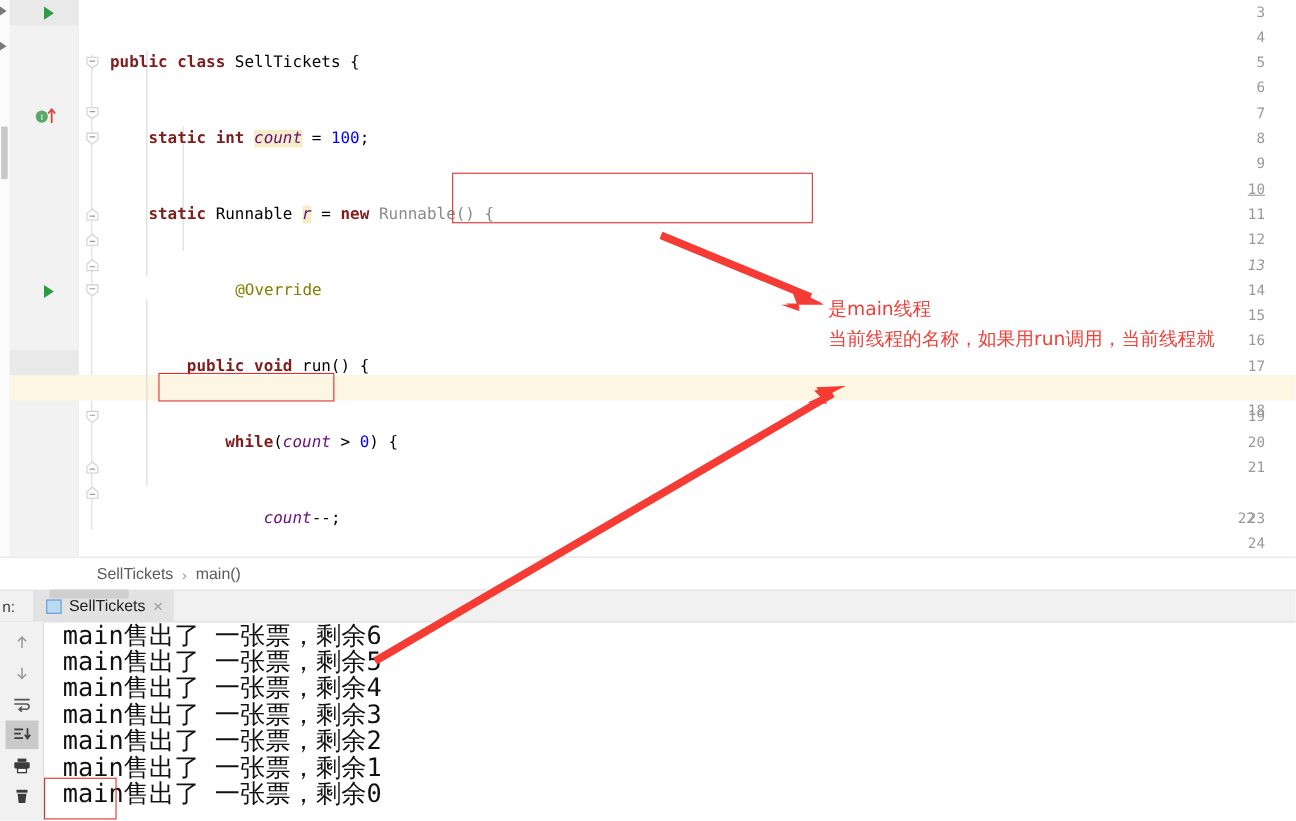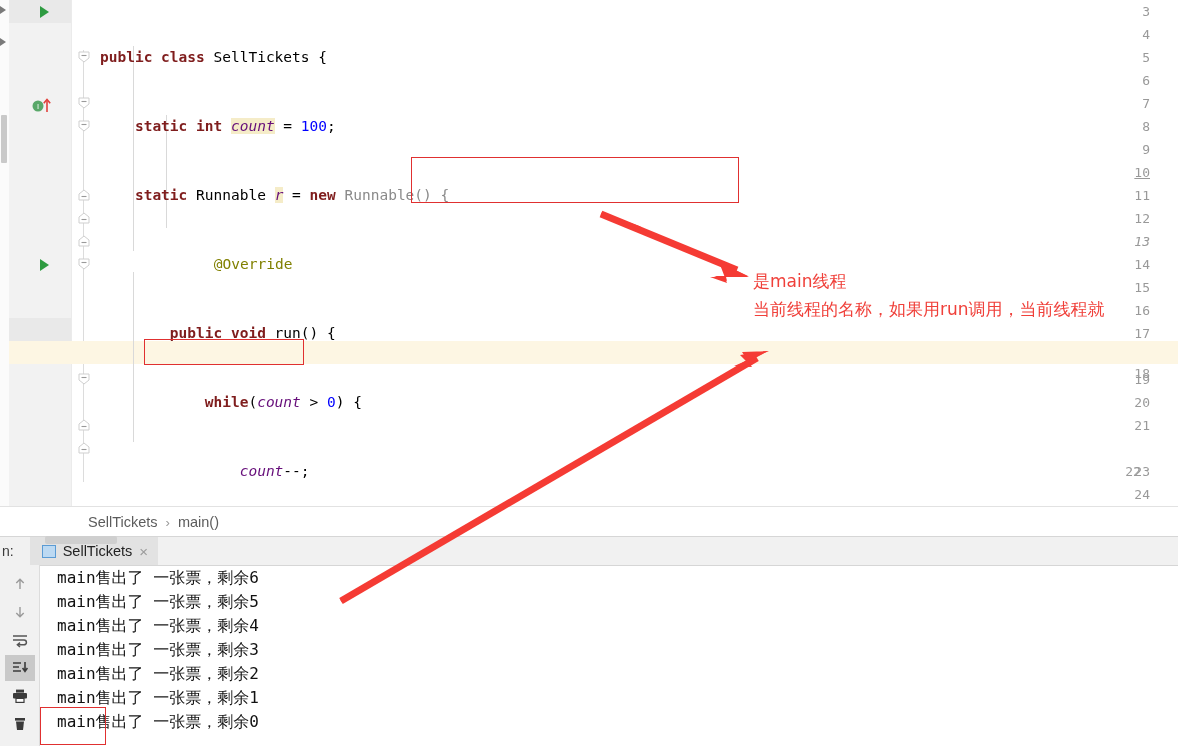--- a/index.html
+++ b/index.html
@@ -131,21 +131,21 @@
   .cbtn.active{background:#c9c9c9;}
   .con-hthumb{position:absolute;left:45px;top:536px;width:72px;height:8px;background:#cfcfcf;border-radius:2px;}
 
   #console{
     position:absolute;left:41px;top:29px;width:1137px;height:181px;
     background:#ffffff;overflow:hidden;
   }
   .conline{
     height:24px;line-height:24px;
     font-family:"DejaVu Sans Mono","Liberation Mono",monospace;
-    font-size:16px;color:#111111;padding-left:16px;white-space:pre;
+    font-size:23px;color:#111111;padding-left:16px;white-space:pre;
   }
 
   
   #arrows{position:absolute;left:0;top:0;width:1178px;height:746px;pointer-events:none;}
 
   
   #annot{
     position:absolute;left:753px;top:267px;width:420px;
     color:#f0403a;font-size:17px;line-height:28px;
     font-family:"DejaVu Sans","Liberation Sans",sans-serif;

